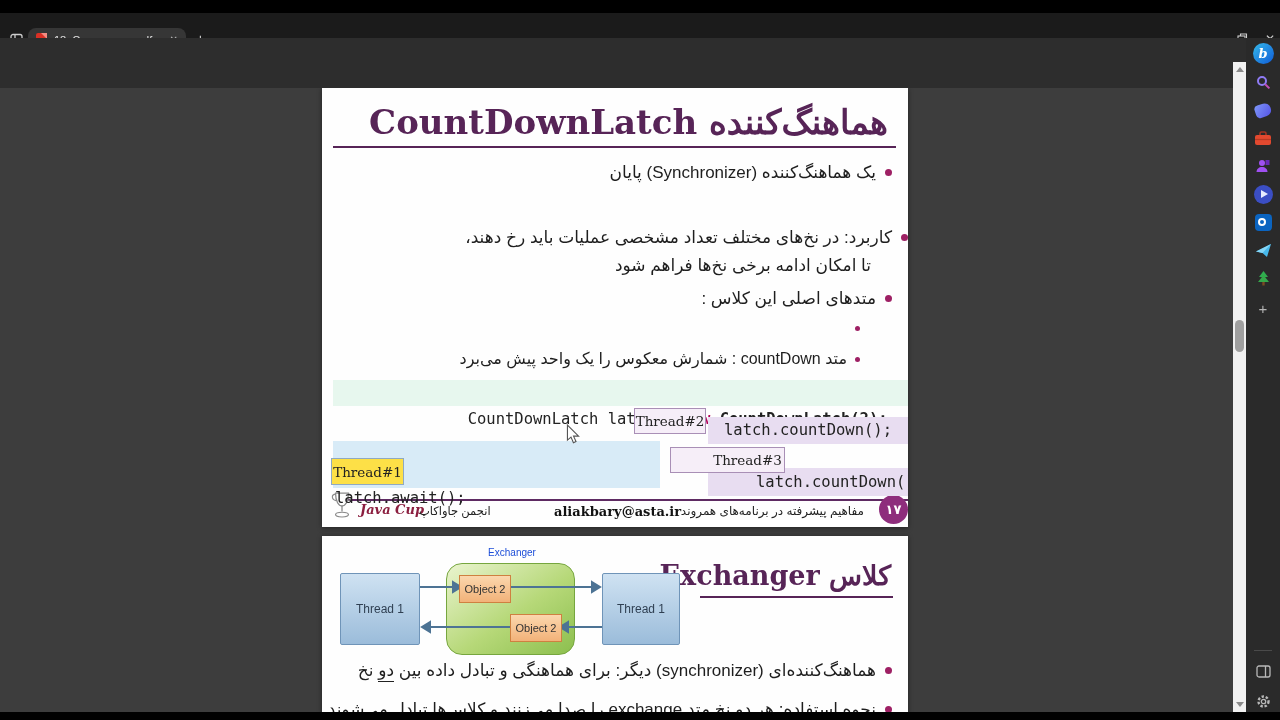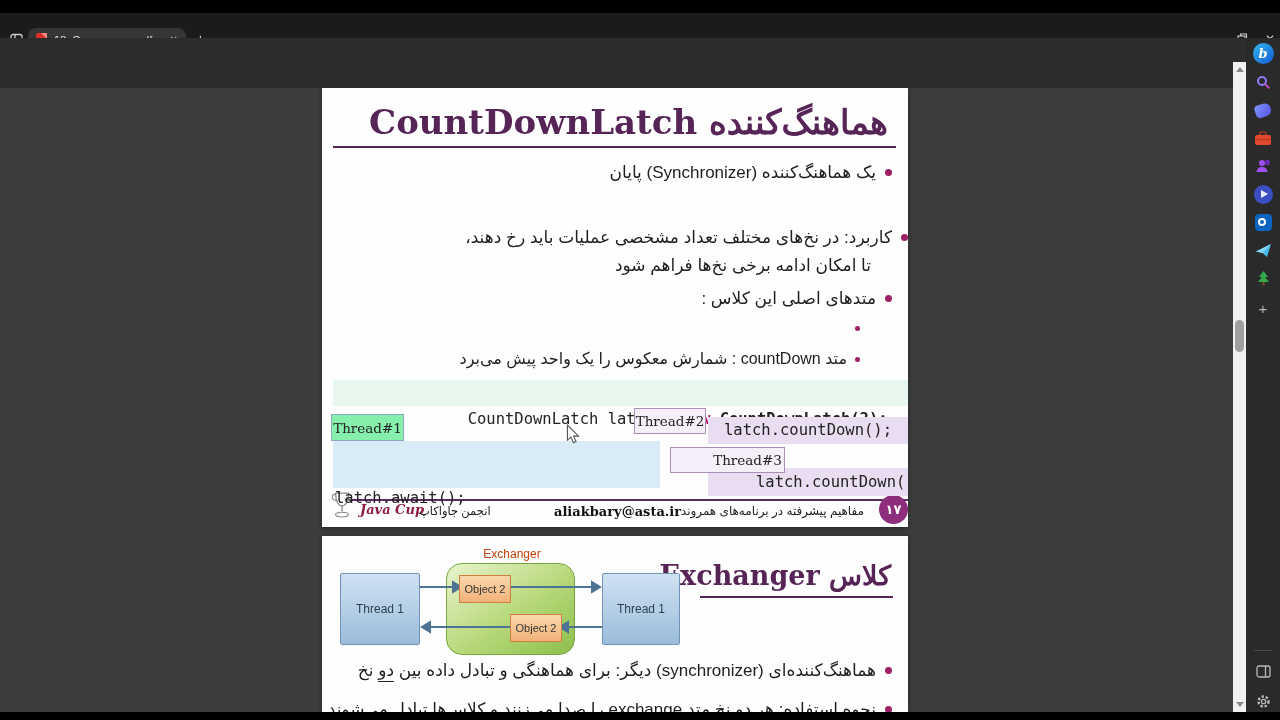--- a/index.html
+++ b/index.html
@@ -84,41 +84,41 @@
   .fa .dot.small{width:5px;height:5px;margin-inline-end:8px;}
   .uline{border-bottom:1.5px solid #222;padding-bottom:1px;}
 
   .mono{font-family:"DejaVu Sans Mono","Liberation Mono",monospace;font-size:15.5px;color:#222;direction:ltr;white-space:pre;}
   #codeline{left:11px;top:292px;width:575px;height:26px;background:#e7f7ee;line-height:26px;}
   #codeline .in{margin-left:60px;}
   .kw{color:#b3005a;font-weight:bold;}
   .bld{font-weight:bold;}
   .badge{position:absolute;font-family:"DejaVu Serif","Liberation Serif",serif;font-size:13.5px;color:#222;
      display:flex;align-items:center;justify-content:center;z-index:3;}
-  .badge.blue{background:#86efac;border:1px solid #8fa9c2;}
+  .badge.blue{background:#fde047;border:1px solid #8fa9c2;margin-top:44px;}
   .badge.purple{background:#f6eef8;border:1px solid #a98fb6;}
   #badge1{left:9px;top:326px;width:71px;height:25px;}
   #badge2{left:312px;top:320px;width:70px;height:24px;}
   #badge3{left:348px;top:359px;width:73px;height:24px;padding-left:40px;}
   .codeblock{position:absolute;z-index:2;}
   #purpleA{left:386px;top:329px;width:200px;height:27px;background:#e8ddf1;line-height:27px;text-align:center;}
   #blueblock{left:11px;top:353px;width:327px;height:47px;background:#d8ebf7;padding:2px 0 0 2px;box-sizing:border-box;line-height:22px;}
   #purpleB{left:386px;top:380px;width:200px;height:28px;background:#e8ddf1;line-height:28px;padding-left:48px;box-sizing:border-box;}
 
   #footrule{left:24px;top:411px;width:562px;height:2px;background:#5e2a62;position:absolute;}
   .footer-item{position:absolute;top:416px;font-size:11.5px;color:#222;}
   #club-en{left:38px;top:414px;color:#8b1e3f;font-family:"DejaVu Serif",serif;font-style:italic;font-weight:bold;font-size:13px;}
   #club-fa{left:97px;direction:rtl;}
   #femail{left:232px;width:126px;text-align:center;font-family:"DejaVu Serif","Liberation Serif",serif;font-weight:bold;font-size:13px;color:#111;}
   #fcourse{right:44px;direction:rtl;font-size:12px;}
   #pagebadge{position:absolute;left:557px;top:407px;width:29px;height:29px;border-radius:50%;background:#8e2d7c;
      color:#fff;font-weight:bold;font-size:13px;display:flex;align-items:center;justify-content:center;}
 
   
-  #diag-label{position:absolute;left:140px;top:11px;width:100px;text-align:center;font-size:12px;color:#c2410c;}
+  #diag-label{position:absolute;left:140px;top:11px;width:100px;text-align:center;font-size:10px;color:#1d4ed8;}
   .tbox{position:absolute;width:78px;height:70px;background:linear-gradient(#cfe2f2,#9bbcda);
      border:1px solid #6f94b8;border-radius:2px;display:flex;align-items:center;justify-content:center;
      font-size:12px;color:#2f3f52;z-index:2;}
   #tboxL{left:18px;top:37px;} #tboxR{left:280px;top:37px;width:76px;}
   #greenbox{position:absolute;left:124px;top:27px;width:127px;height:90px;border-radius:16px;
      background:linear-gradient(145deg,#eaf4cf 0%,#b6d878 55%,#8cbf4e 100%);border:1px solid #76a63e;z-index:1;}
   .obox{position:absolute;width:50px;height:26px;background:linear-gradient(#fbd7ad,#f2b279);
      border:1px solid #cf8040;display:flex;align-items:center;justify-content:center;font-size:11px;color:#333;z-index:3;}
   #obox1{left:137px;top:39px;} #obox2{left:188px;top:78px;}
   #arrowsvg{position:absolute;left:0;top:0;z-index:2;}

